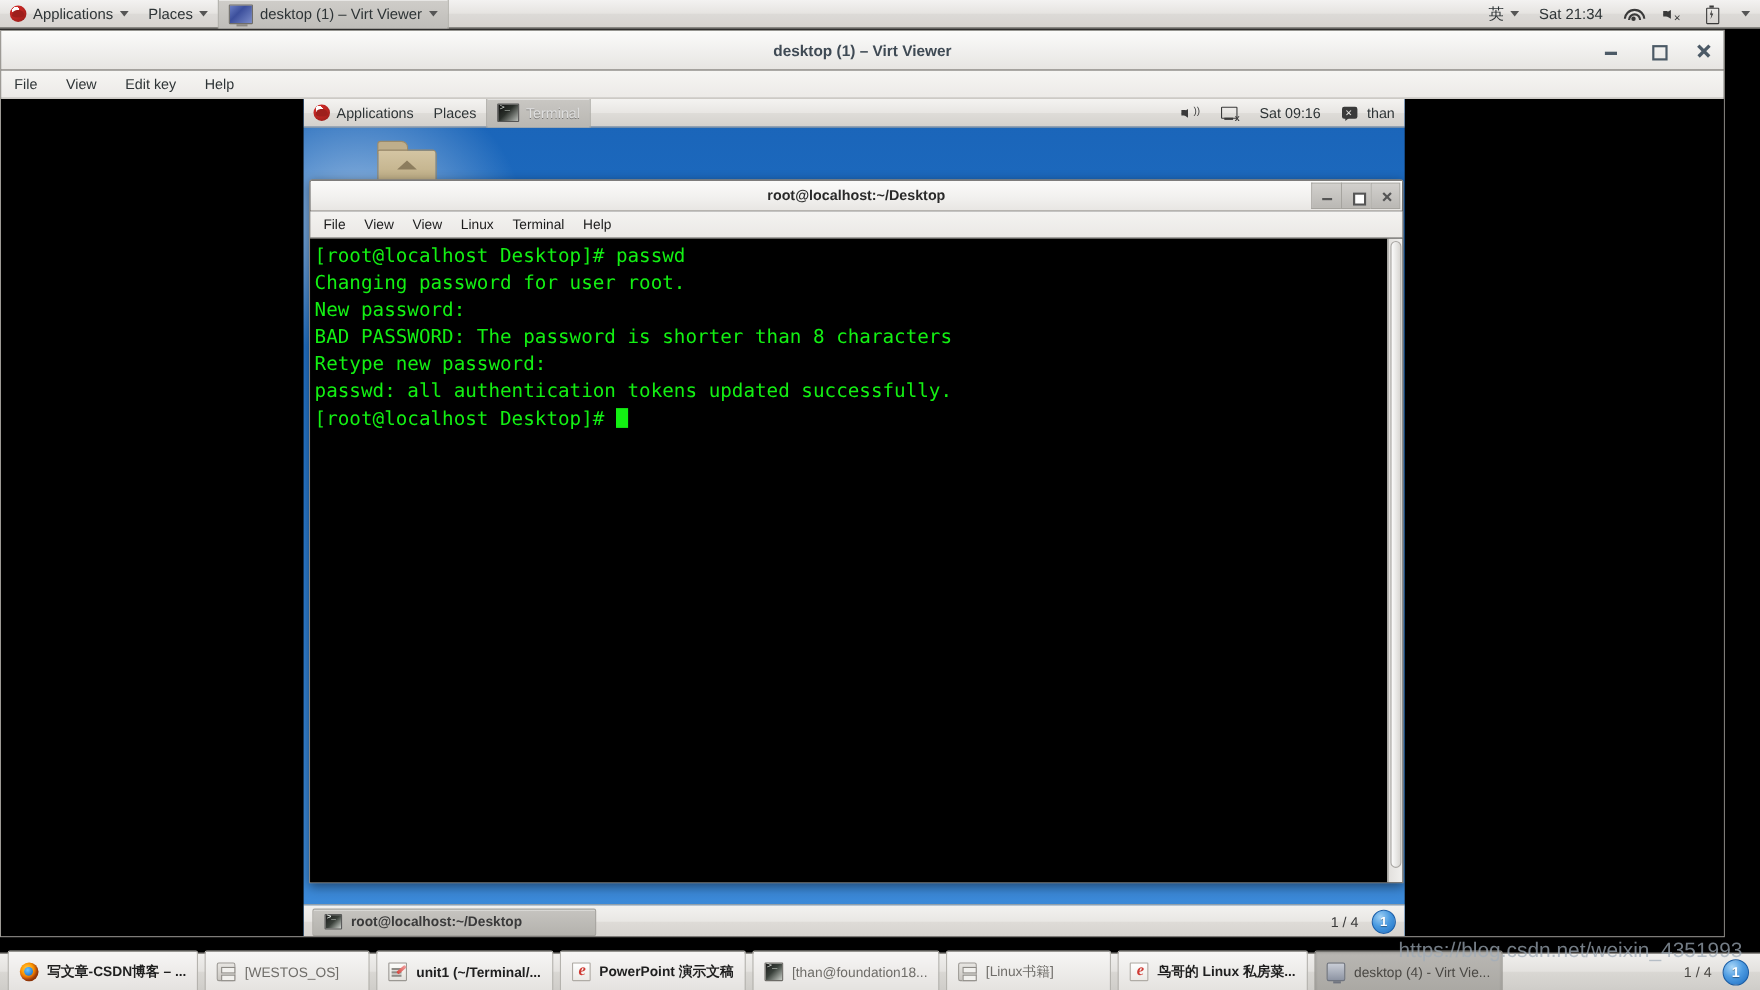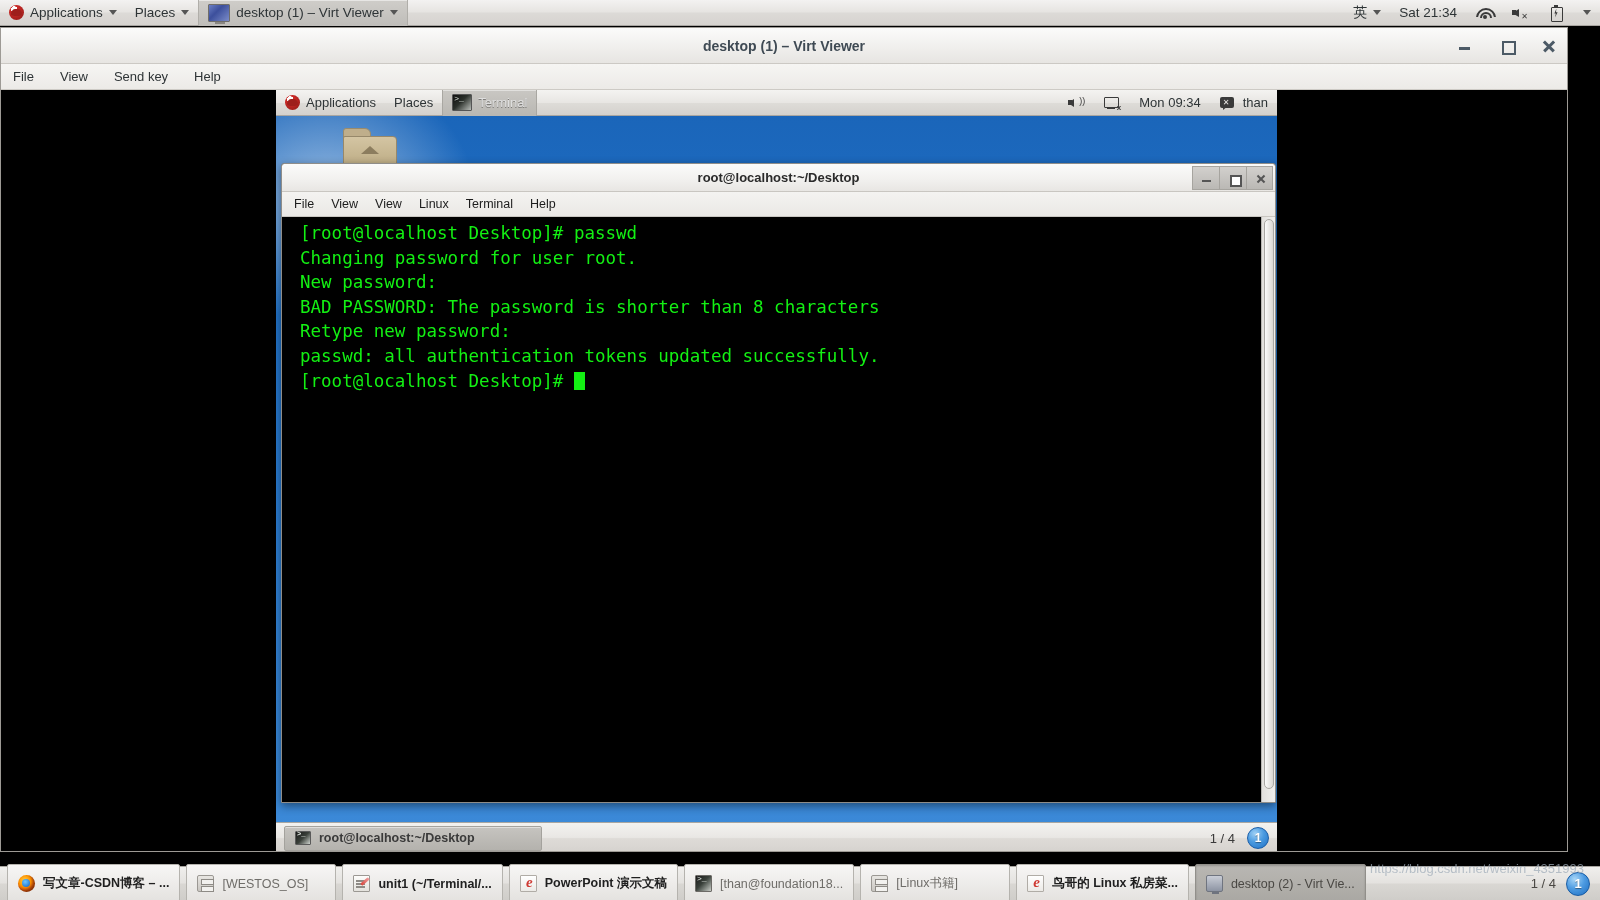--- a/index.html
+++ b/index.html
@@ -236,21 +236,21 @@
   .gt-cls::before{transform:rotate(45deg);} .gt-cls::after{transform:rotate(-45deg);}
 
   #gt-menubar{
     height:25px; flex:0 0 auto; display:flex; align-items:center; gap:17px;
     padding-left:12px; font-size:12.5px; color:#1c1c1c;
     background: linear-gradient(to bottom,#f4f3f1,#eae8e5);
     border-bottom:1px solid #c9c6c1;
   }
   #gt-body{ flex:1 1 auto; position:relative; display:flex; background:#000; }
   #gt-screen{
-    flex:1 1 auto; padding:4px 0 0 18px;
+    flex:1 1 auto; padding:4px 0 0 4px;
     font-family:"DejaVu Sans Mono","Liberation Mono",monospace;
     font-size:17.5px; line-height:24.6px; color:#13f013;
     white-space:pre; overflow:hidden; letter-spacing:0px;
   }
   .cursor-block{ display:inline-block; width:11px; height:18px; background:#13f013; vertical-align:-3px; }
   #gt-scrollbar{
     width:14px; flex:0 0 auto;
     background: linear-gradient(to right,#e2e0dd,#f1f0ee);
     border-left:1px solid #b9b7b3; position:relative;
   }
@@ -369,21 +369,21 @@
     width:24px;height:24px;border-radius:50%;margin-right:6px;
     background: radial-gradient(circle at 35% 28%, #a9d6f7 0%, #4e9ce2 45%, #1c6cc0 100%);
     border:1px solid #195ca4; color:#fff; font-size:13px; font-weight:bold;
     display:flex;align-items:center;justify-content:center;
     text-shadow:0 1px 1px rgba(0,0,0,.4);
   }
 
   
   #watermark{
     position:absolute; right:16px; bottom:24px; z-index:40;
-    font-size:13px; color:rgba(160,172,184,.72);
+    font-size:19px; color:rgba(160,172,184,.72);
     font-family:"Liberation Sans",sans-serif; pointer-events:none;
     white-space:nowrap;
   }
 </style>
 </head>
 <body>
 
 <div id="host-top-panel">
   <div class="hp-item">
     <span class="redhat-logo"></span>
@@ -434,21 +434,21 @@
     <div class="vt-buttons">
       <span class="vt-btn vt-min"></span>
       <span class="vt-btn vt-max"></span>
       <span class="vt-btn vt-close"></span>
     </div>
   </div>
 
   <div id="virt-menubar">
     <span>File</span>
     <span>View</span>
-    <span>Send key</span>
+    <span>Edit key</span>
     <span>Help</span>
   </div>
 
   <div id="virt-viewport">
 
     <div id="guest-desktop">
 
       <div id="guest-panel">
         <div class="gp-item">
           <span class="redhat-logo"></span>
@@ -466,21 +466,21 @@
           <span class="tray-ico ico-spk2">
               <i>))</i>
             </span>
         </div>
         <div class="gp-item">
           <span class="tray-ico ico-net">
               <i>x</i>
             </span>
         </div>
         <div class="gp-item">
-          <span>Mon 09:34</span>
+          <span>Sat 09:16</span>
         </div>
         <div class="gp-item">
           <span class="tray-ico ico-user">
               <i>✕</i>
             </span>
           <span>than</span>
         </div>
       </div>
 
       <div id="desktop-folder">
@@ -558,20 +558,20 @@
   <div class="tb-item">
     <span class="tb-ico ico-archive"></span>
     <span class="tb-label">[Linux书籍]</span>
   </div>
   <div class="tb-item focused">
     <span class="tb-ico ico-ppt"></span>
     <span class="tb-label">鸟哥的 Linux 私房菜...</span>
   </div>
   <div class="tb-item pressed">
     <span class="tb-ico ico-vm"></span>
-    <span class="tb-label">desktop (2) - Virt Vie...</span>
+    <span class="tb-label">desktop (4) - Virt Vie...</span>
   </div>
   <div id="tb-spacer"></div>
   <div id="tb-workspace-count">1 / 4</div>
   <div id="tb-workspace-orb">1</div>
 </div>
 
 <div id="watermark">https://blog.csdn.net/weixin_4351993</div>
 
 </body></html>

